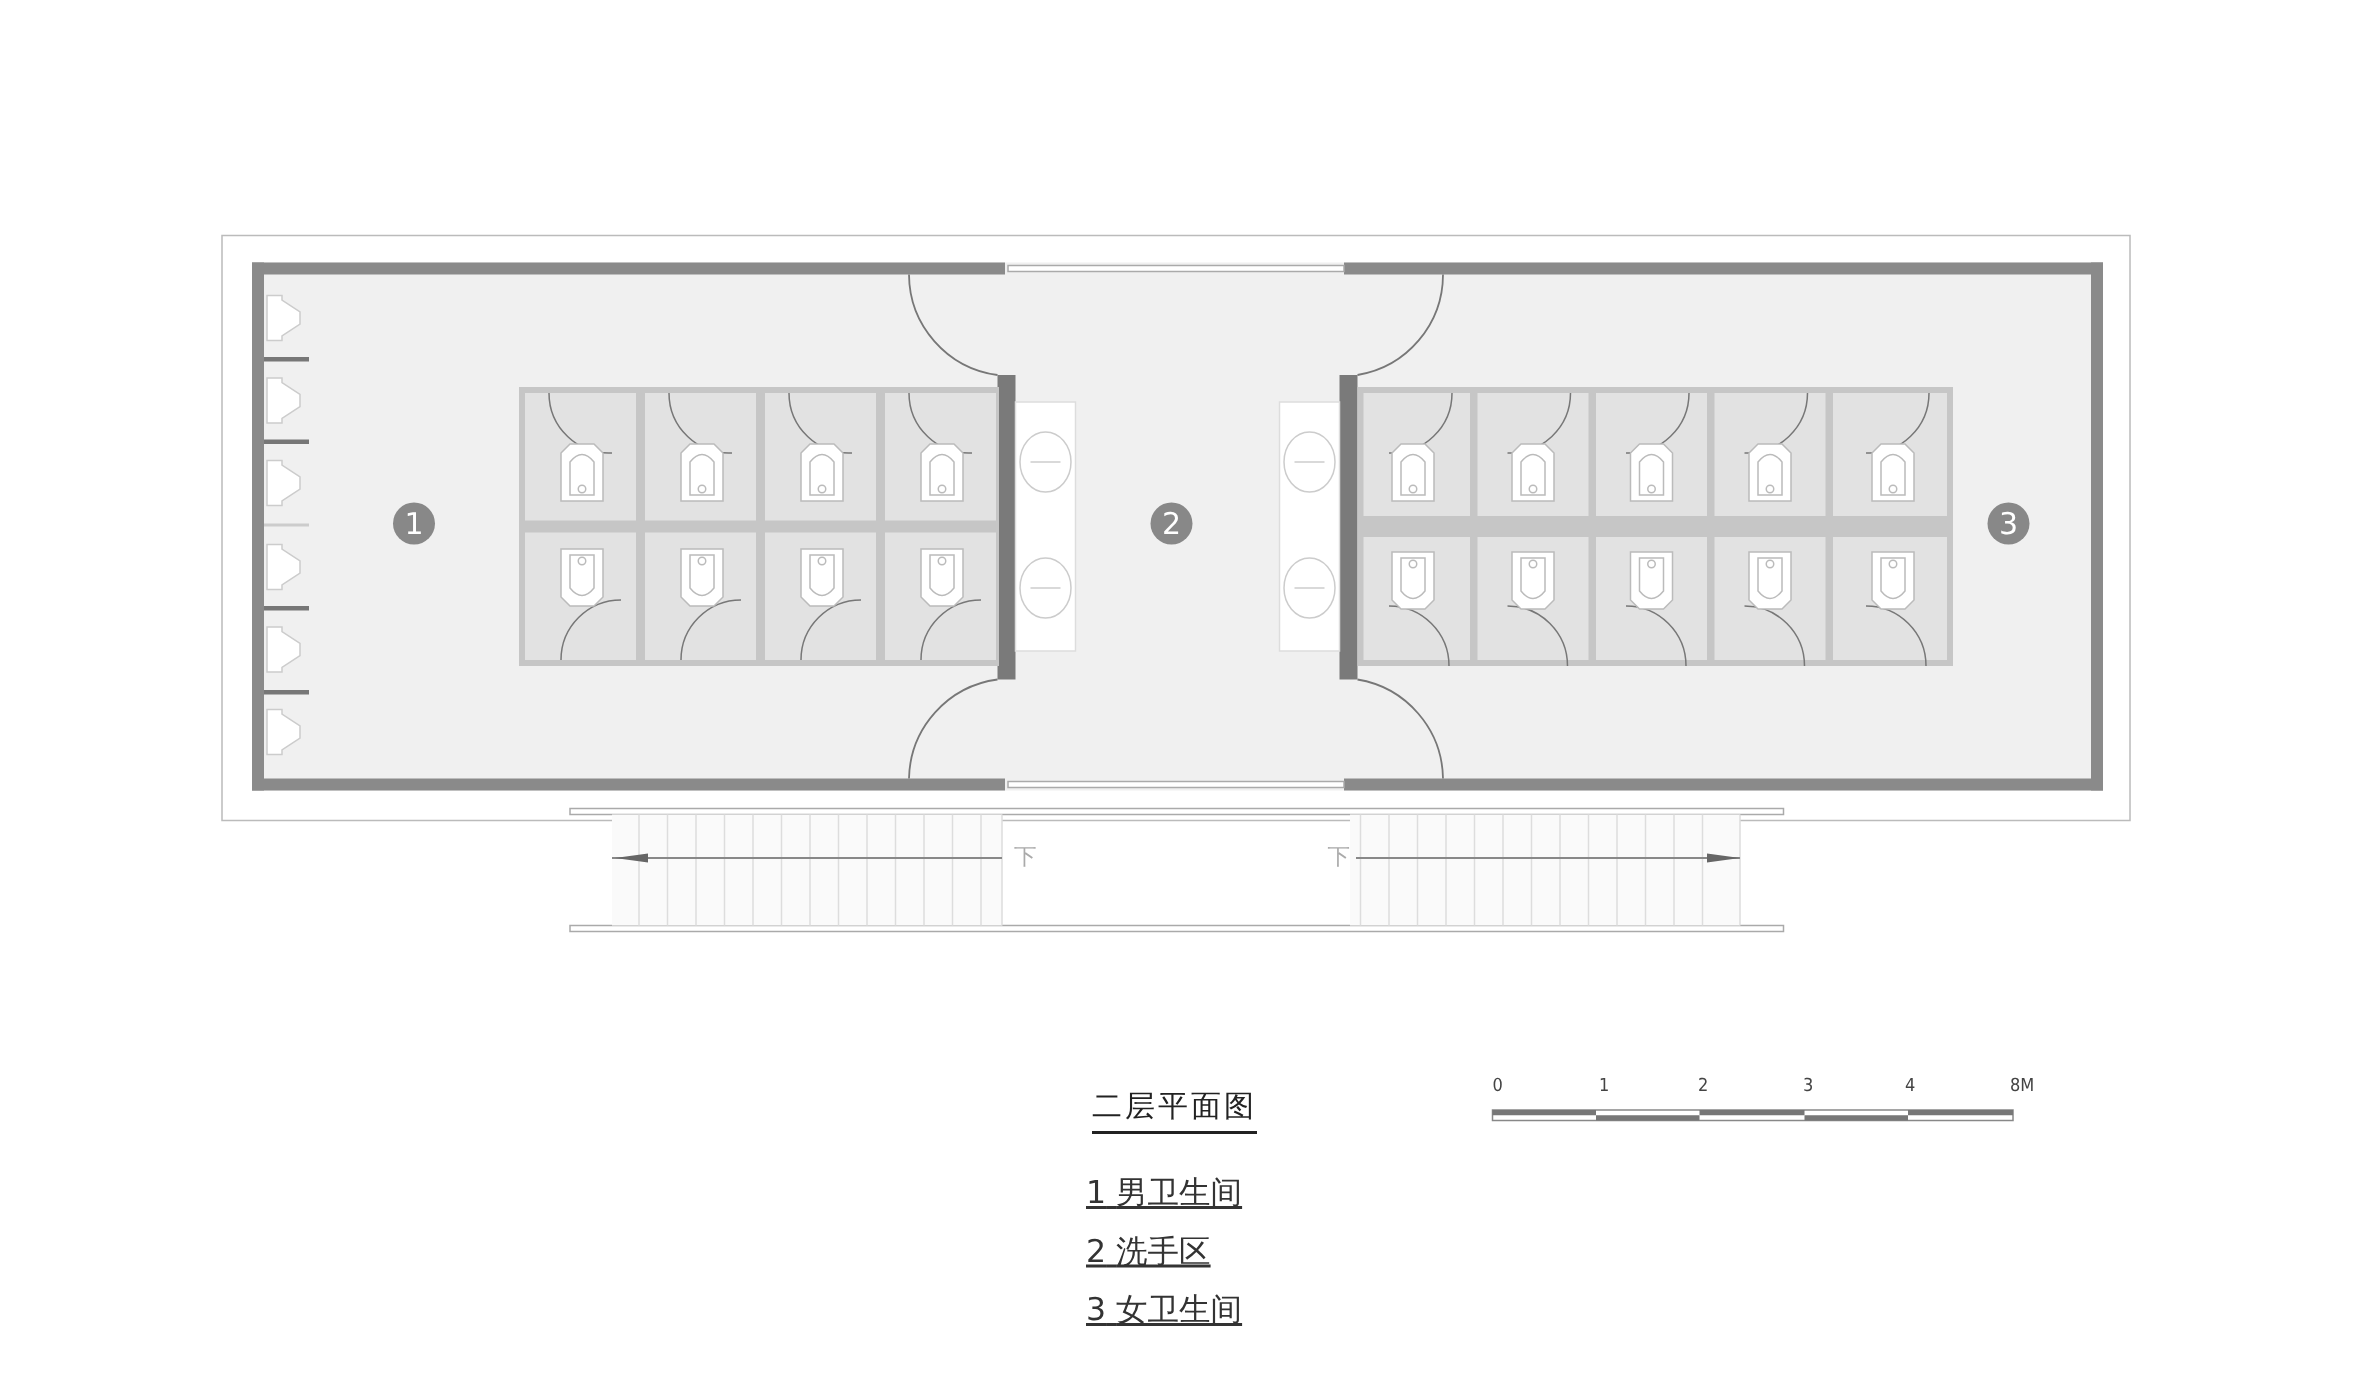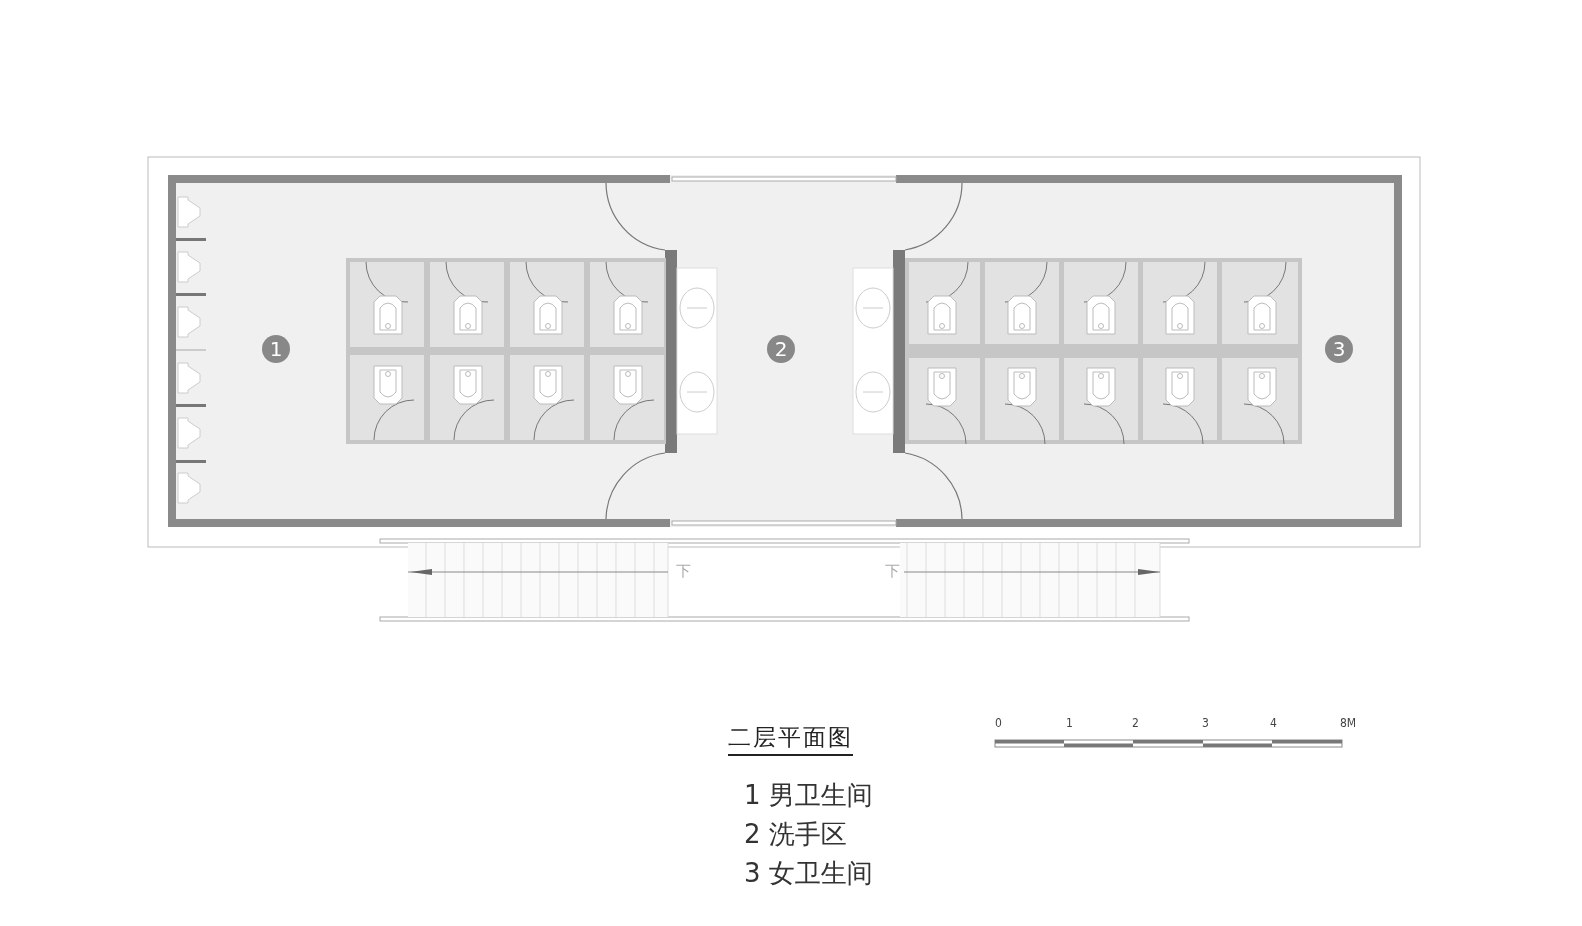--- a/index.html
+++ b/index.html
@@ -1,21 +1,21 @@
 <!DOCTYPE html>
 <html><head>
 <meta charset="utf-8">
 <style>
   html, body { margin:0; padding:0; background:#ffffff; }
   body { width:1582px; height:926px; position:relative; overflow:hidden; font-family:"DejaVu Sans", sans-serif; }
   .abs { position:absolute; }
   .plan-svg { position:absolute; left:0; top:0; }
-  .title { position:absolute; left:728px; top:722px; font-size:23px; color:#222; letter-spacing:2px;
+  .title { position:absolute; left:728px; top:722px; font-size:20px; color:#222; letter-spacing:2px;
            border-bottom:2px solid #222; padding-bottom:2px; line-height:30px; }
-  .legend-item { position:absolute; left:744px; font-size:26px; color:#333; line-height:26px; }
+  .legend-item { position:absolute; left:724px; font-size:21px; color:#333; line-height:26px;text-decoration:underline; }
   .scale-label { position:absolute; top:716px; font-size:12px; color:#444; font-family:"DejaVu Sans Condensed","DejaVu Sans", sans-serif; }
   .room-label { position:absolute; width:28px; height:28px; border-radius:50%; background:#888;
                 color:#fff; font-size:20px; line-height:28px; text-align:center; }
 </style>
 </head>
 <body>
 
 <svg class="plan-svg" width="1582" height="926" viewBox="0 0 1582 926">
   <defs>
     <g id="squat-up">

